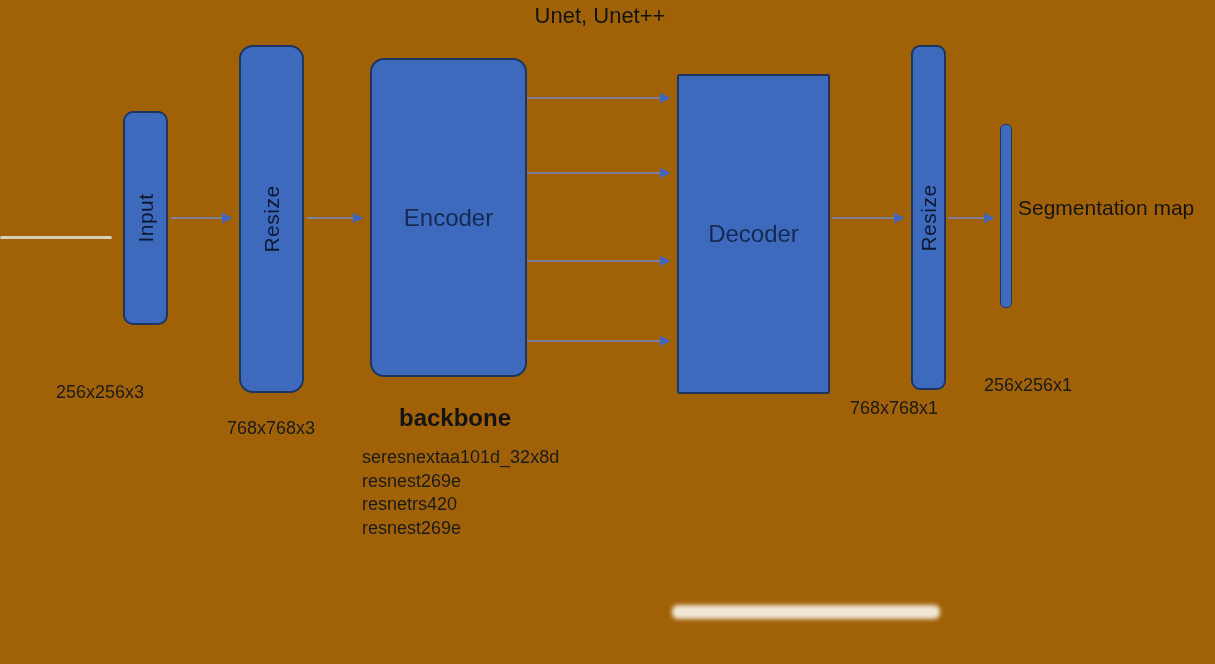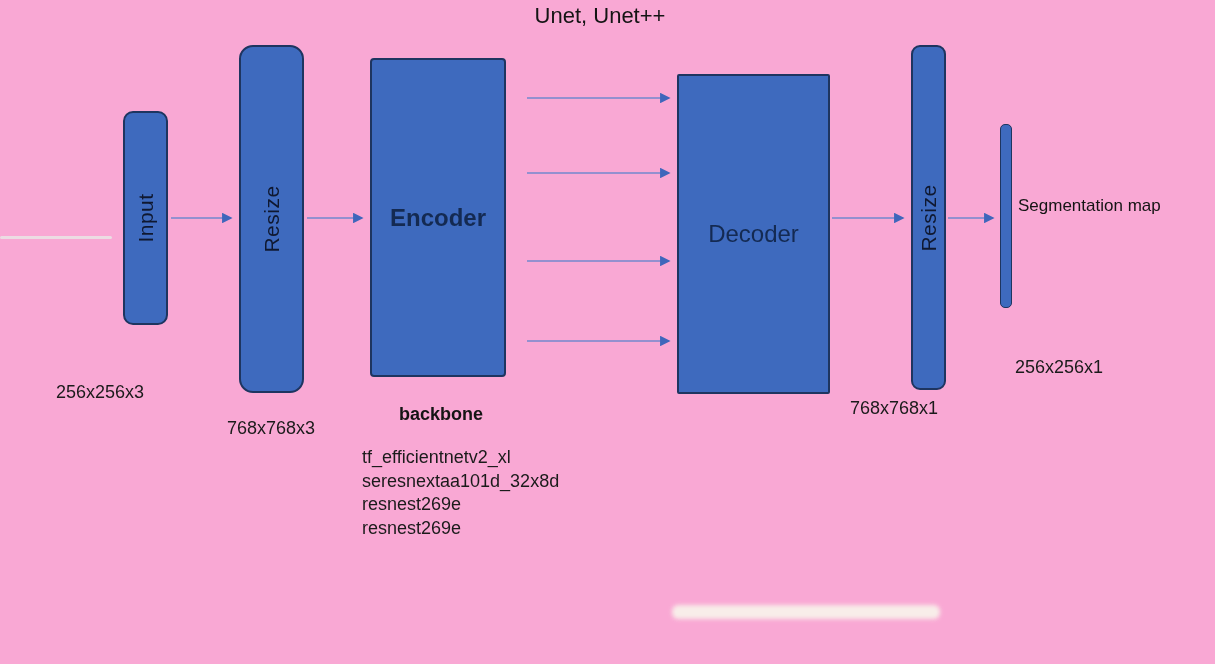--- a/index.html
+++ b/index.html
@@ -5,21 +5,21 @@
   html, body {
     margin: 0;
     padding: 0;
     background: #ffffff;
     font-family: "Liberation Sans", sans-serif;
   }
   #canvas {
     position: relative;
     width: 1215px;
     height: 664px;
-    background: #f9a8d4;
+    background: #a16207;
     overflow: hidden;
   }
   
   .node {
     position: absolute;
     background: #3e6abe;
     border: 2px solid #1e3560;
     box-sizing: border-box;
   }
   .node .vlabel {
@@ -36,21 +36,21 @@
     position: absolute;
     left: 50%;
     top: 50%;
     transform: translate(-50%, -50%);
     white-space: nowrap;
     font-size: 24px;
     color: #142a52;
   }
   #input-box   { left: 123px; top: 111px; width: 45px;  height: 214px; border-radius: 10px; }
   #resize-in   { left: 239px; top: 45px;  width: 65px;  height: 348px; border-radius: 14px; }
-  #encoder-box { left: 370px; top: 58px;  width: 136px; height: 319px; border-radius: 4px; font-weight: bold; }
+  #encoder-box { left: 370px; top: 58px;  width: 157px; height: 319px; border-radius: 14px; }
   #decoder-box { left: 677px; top: 58px;  width: 153px; height: 320px; border-radius: 2px; margin-top: 16px; }
   #resize-out  { left: 911px; top: 45px;  width: 35px;  height: 345px; border-radius: 9px; }
   #segmap-bar  { left: 1000px; top: 124px; width: 12px; height: 184px; border-radius: 5px; border-width: 1.5px; }
 
   
   #arrow-layer {
     position: absolute;
     left: 0; top: 0;
     width: 1215px;
     height: 664px;
@@ -65,45 +65,45 @@
   
   .dim-label {
     position: absolute;
     font-size: 18px;
     color: #1b1b1b;
     white-space: nowrap;
   }
   #dim-input      { left: 56px;  top: 382px; }
   #dim-resize-in  { left: 227px; top: 418px; }
   #dim-resize-out { left: 850px; top: 398px; }
-  #dim-segmap     { left: 984px; top: 357px; margin-left: 31px; }
+  #dim-segmap     { left: 984px; top: 375px; }
 
   #title-label {
     position: absolute;
     left: 450px;
     top: 3px;
     width: 300px;
     text-align: center;
     font-size: 22px;
     color: #141414;
     white-space: nowrap;
   }
   #segmap-label {
     position: absolute;
     left: 1018px;
     top: 196px;
-    font-size: 17px;
+    font-size: 21px;
     color: #141414;
     white-space: nowrap;
   }
   #backbone-heading {
     position: absolute;
     left: 399px;
     top: 404px;
-    font-size: 18px;
+    font-size: 24px;
     font-weight: bold;
     color: #141414;
   }
   #backbone-list {
     position: absolute;
     left: 362px;
     top: 446px;
     font-size: 18px;
     color: #1b1b1b;
   }
@@ -182,19 +182,19 @@
 
   <div id="segmap-label">Segmentation map</div>
 
   <div id="dim-input" class="dim-label">256x256x3</div>
   <div id="dim-resize-in" class="dim-label">768x768x3</div>
   <div id="dim-resize-out" class="dim-label">768x768x1</div>
   <div id="dim-segmap" class="dim-label">256x256x1</div>
 
   <div id="backbone-heading">backbone</div>
   <div id="backbone-list">
-      <div class="backbone-item">tf_efficientnetv2_xl</div>
       <div class="backbone-item">seresnextaa101d_32x8d</div>
       <div class="backbone-item">resnest269e</div>
+      <div class="backbone-item">resnetrs420</div>
       <div class="backbone-item">resnest269e</div>
     </div>
 
 </div>
 
 </body></html>

